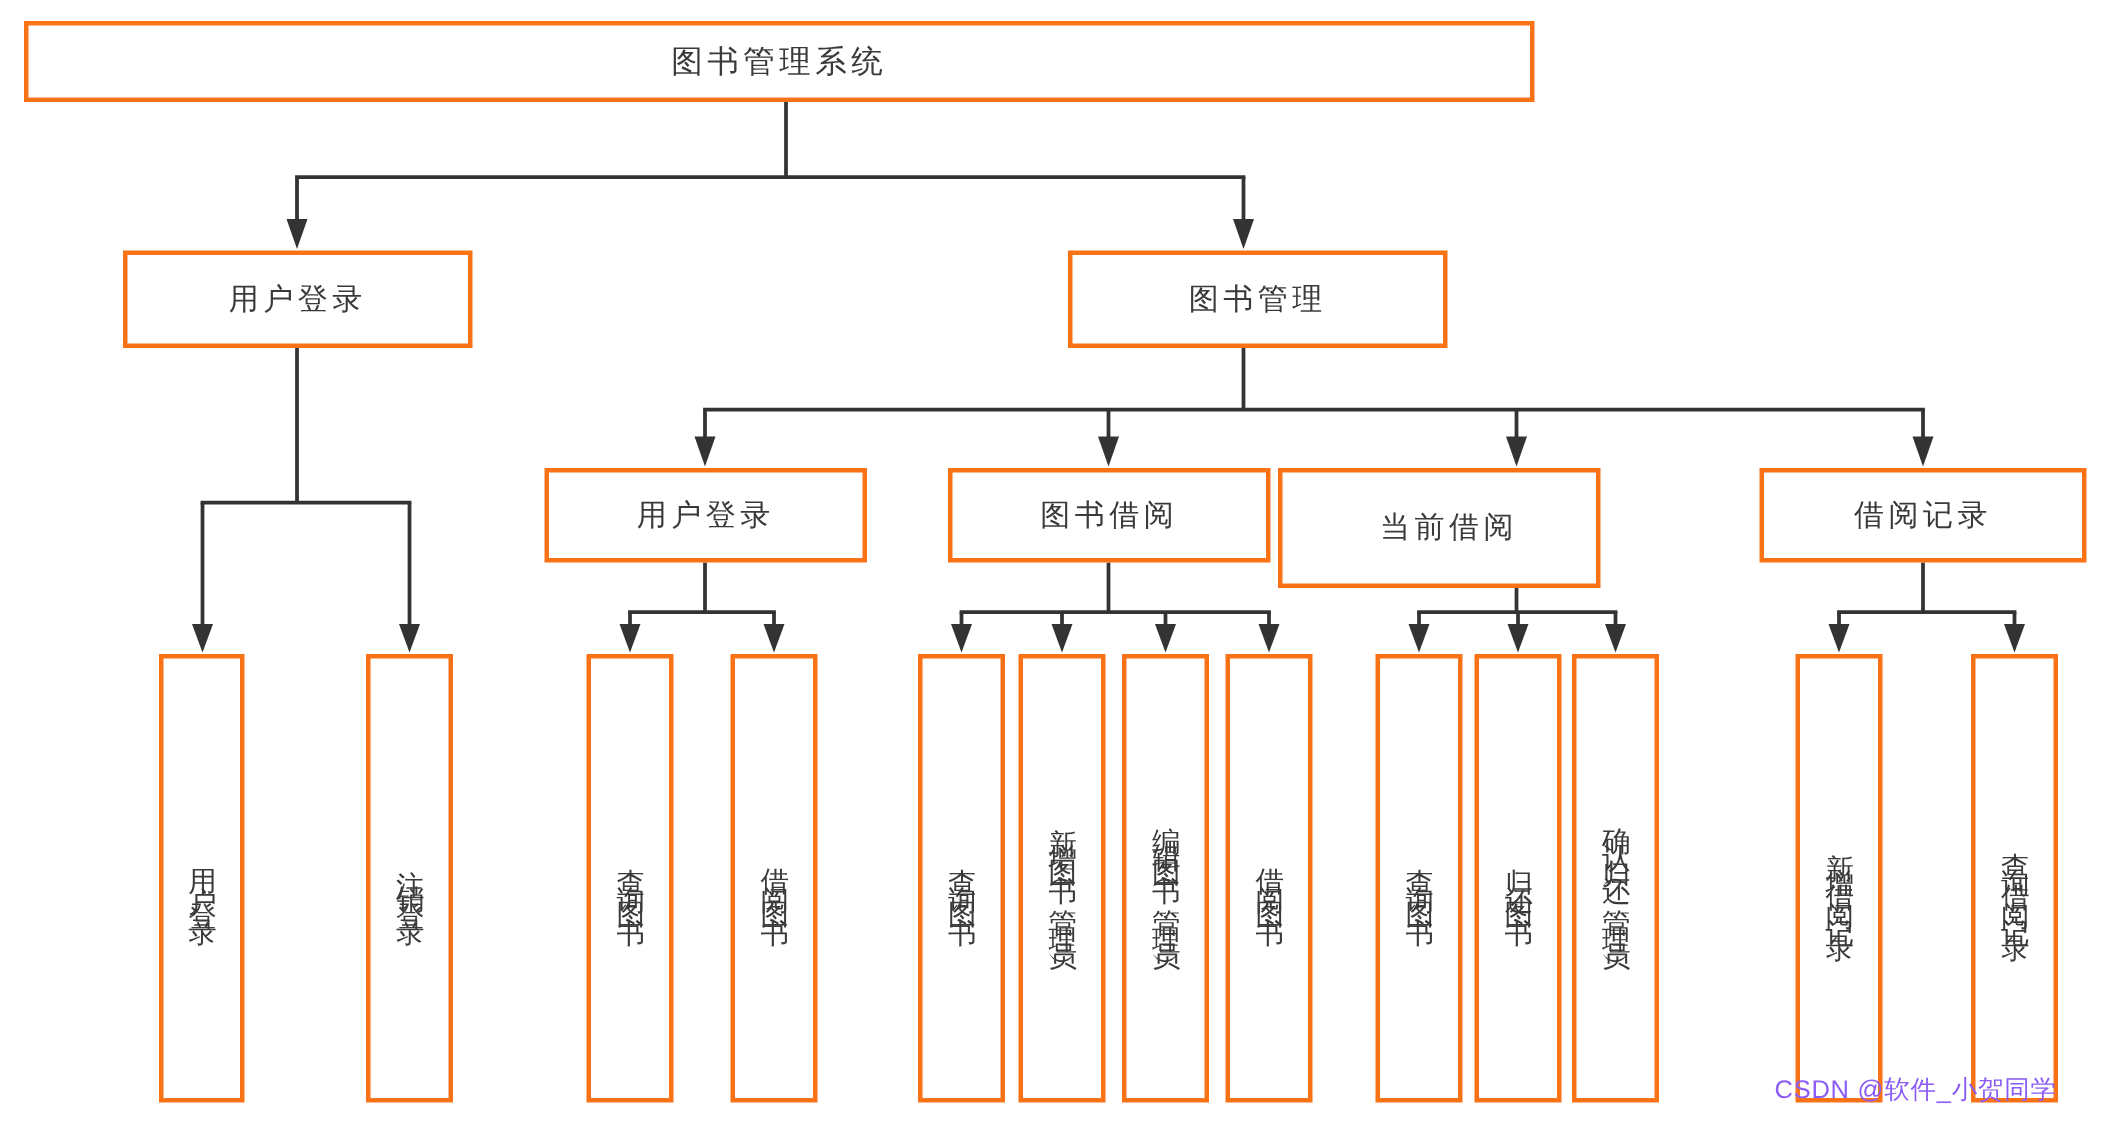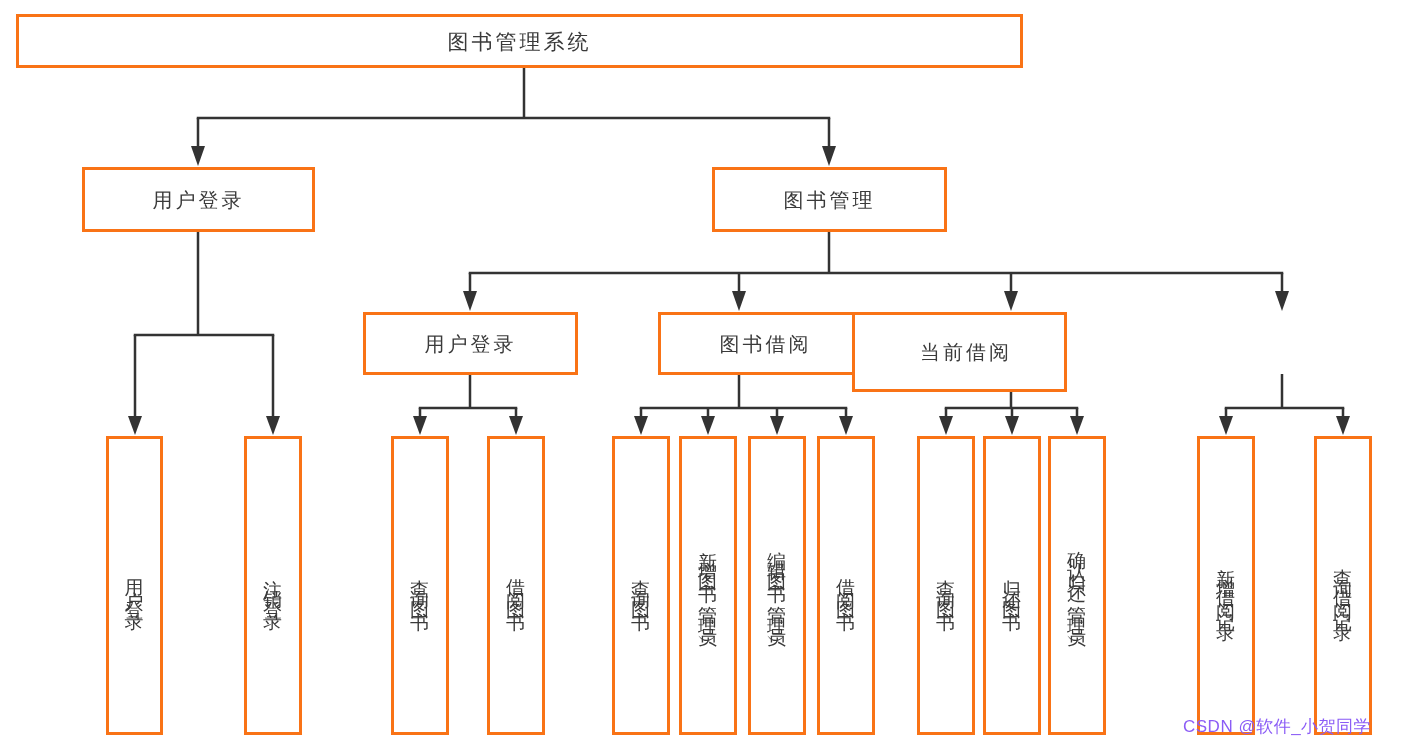--- a/index.html
+++ b/index.html
@@ -110,32 +110,35 @@
     </g>
   </svg>
 
   <div class="node node-root" style="left:16px;top:14px;width:1007px;height:54px;">
     <span class="lbl">图书管理系统</span>
   </div>
 
   <div class="node" style="left:82px;top:167px;width:233px;height:65px;">
     <span class="lbl">用户登录</span>
   </div>
-  <div class="node" style="left:712px;top:167px;width:235px;height:65px;">
+  <div class="node" style="left:712px;top:167px;width:253px;height:65px;">
     <span class="lbl">图书管理</span>
   </div>
 
   <div class="node" style="left:363px;top:312px;width:215px;height:63px;">
     <span class="lbl">用户登录</span>
   </div>
-  <div class="node" style="left:632px;top:312px;width:215px;height:63px;margin-left:26px;">
+  <div class="node" style="left:632px;top:312px;width:215px;height:63px;">
     <span class="lbl">图书借阅</span>
   </div>
   <div class="node" style="left:852px;top:312px;width:215px;height:80px;padding-left:13px;">
     <span class="lbl">当前借阅</span>
+  </div>
+  <div class="node" style="left:1173px;top:312px;width:218px;height:63px;">
+    <span class="lbl">借阅记录</span>
   </div>
 
   <div class="node vnode" style="left:106px;top:436px;width:57px;height:299px;">
     <span class="lbl">用户登录</span>
   </div>
   <div class="node vnode" style="left:244px;top:436px;width:58px;height:299px;">
     <span class="lbl">注销登录</span>
   </div>
 
   <div class="node vnode" style="left:391px;top:436px;width:58px;height:299px;">

